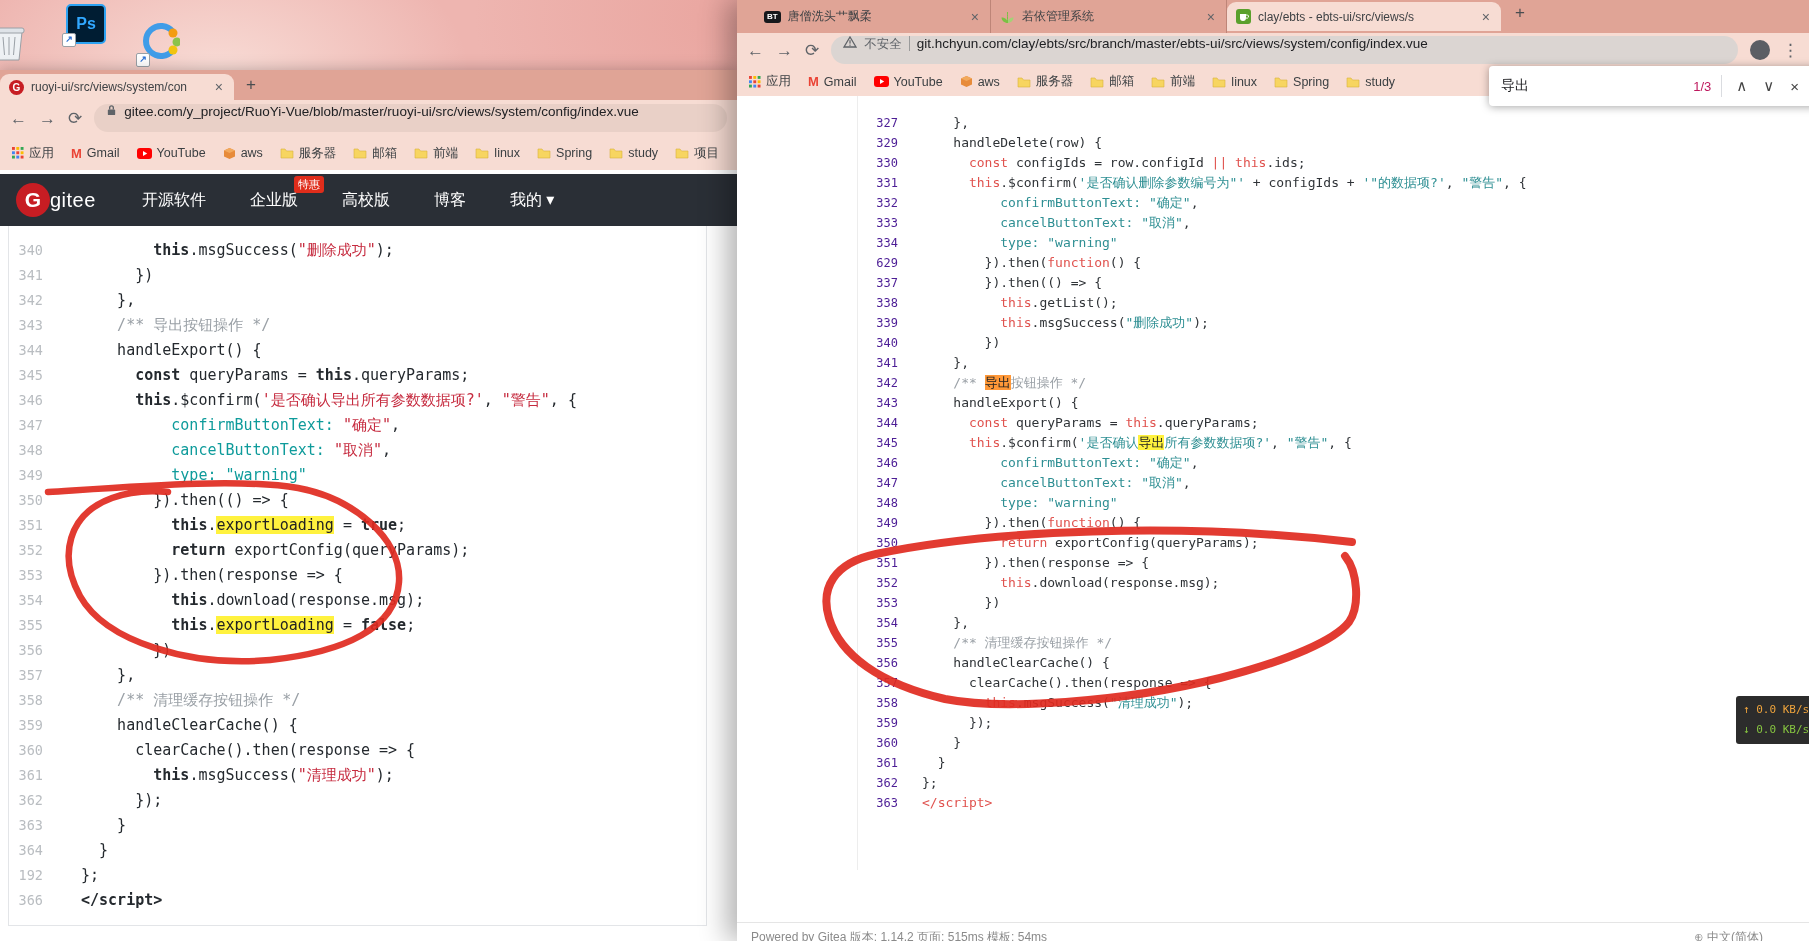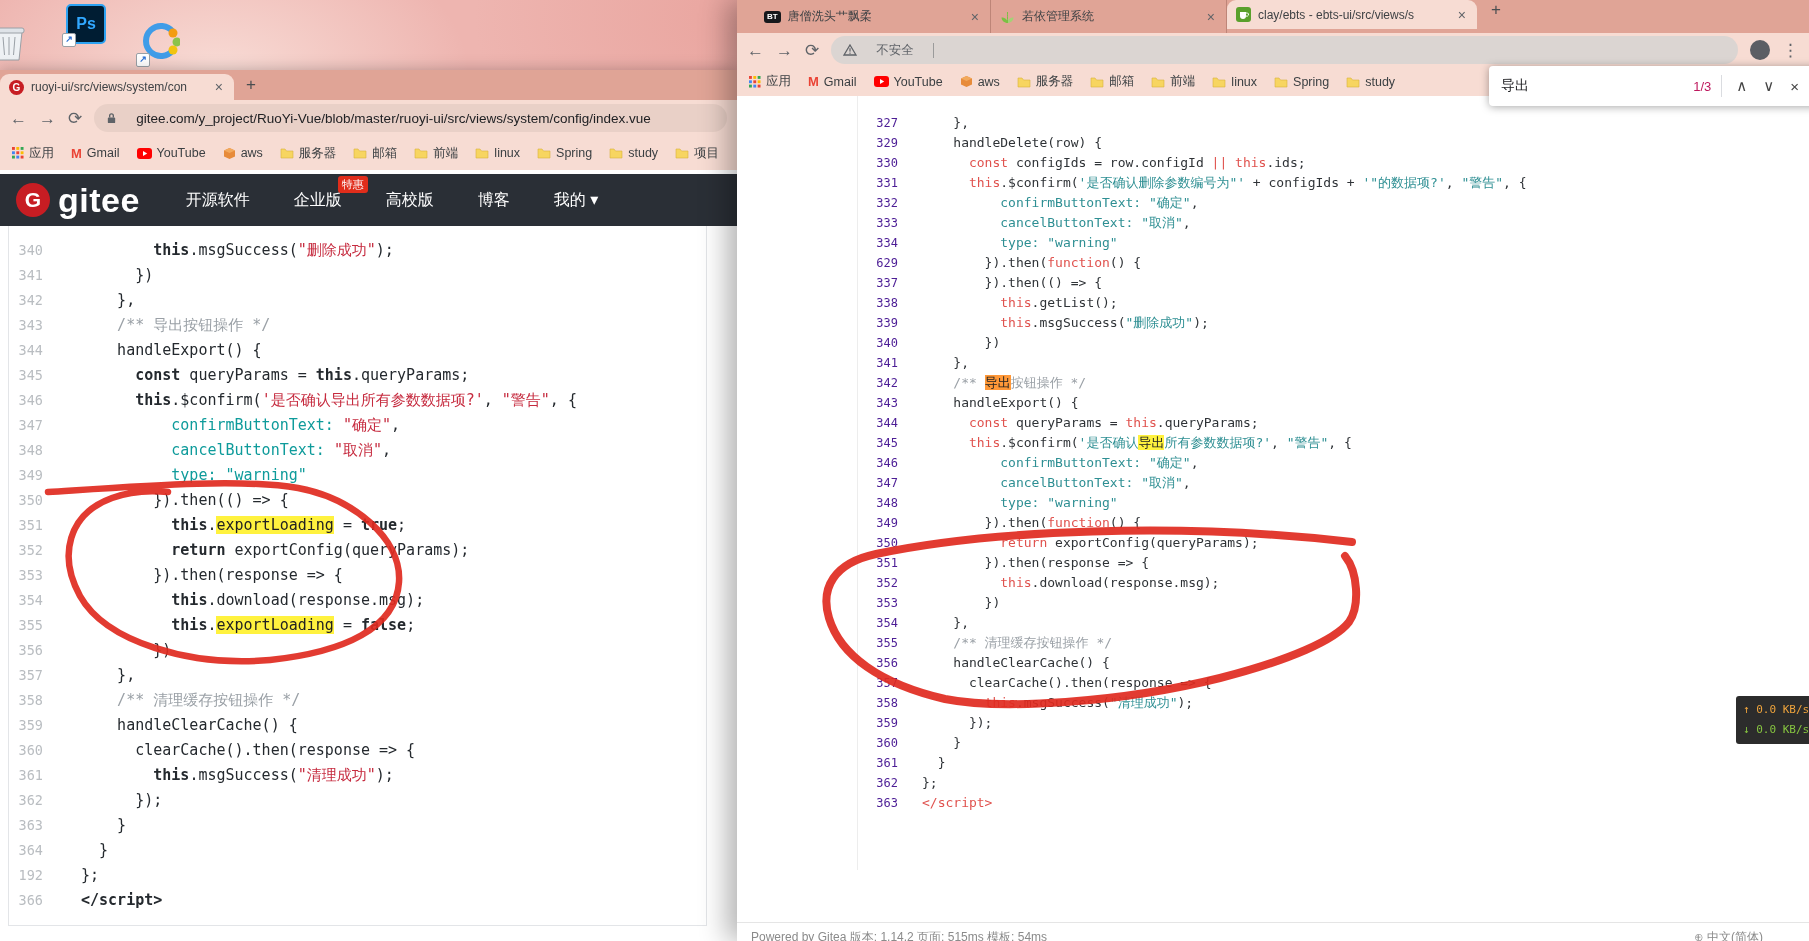--- a/index.html
+++ b/index.html
@@ -16,21 +16,21 @@
   .desk-ic{position:absolute}
   .shortcut-arrow{position:absolute;left:-4px;bottom:-3px;width:12px;height:12px;background:#fff;
       border:1px solid #9aa0a6;border-radius:2px;color:#2b6fd4;font-size:9px;line-height:11px;text-align:center;font-weight:bold}
   .ps-ic{width:36px;height:36px;background:#001d33;border:2px solid #2ea3f2;border-radius:5px;
       color:#31a8ff;font-weight:bold;font-size:16px;display:flex;align-items:center;justify-content:center}
   
   .window{position:absolute;background:#fff}
   .tabbar{position:absolute;left:0;right:0;top:0;background:#e0a496}
   .toolbar{position:absolute;left:0;right:0;background:#f7dcd3;display:flex;align-items:center;gap:12px;padding:0 10px;box-sizing:border-box}
   .navic{color:#5f6368;font-size:17px;line-height:1;user-select:none}
-  .urlpill{flex:1;height:28px;border-radius:14px;display:flex;align-items:center;gap:19px;padding:0 12px;overflow:hidden;white-space:nowrap}
+  .urlpill{flex:1;height:28px;border-radius:14px;display:flex;gap:7px;padding:0 12px;overflow:hidden;white-space:nowrap}
   .urltext{font-size:13.5px;color:#202124;white-space:nowrap;overflow:hidden}
   .bookmarks{position:absolute;left:0;right:0;background:#f7dcd3;display:flex;align-items:center;gap:17px;padding:0 12px;box-sizing:border-box;overflow:hidden}
   .bm{display:inline-flex;align-items:center;gap:5px;font-size:12.5px;color:#3c4043;white-space:nowrap}
   .tab{display:flex;align-items:center;gap:7px;box-sizing:border-box;padding:0 9px;font-size:12px;color:#3f4245}
   .tab .ttl{flex:1;overflow:hidden;white-space:nowrap}
   .tclose{color:#5f6368;font-size:14px;padding:0 2px}
   .fav-bt{display:inline-block;background:#16181c;color:#fff;font-size:8px;font-weight:bold;
       padding:2px 3px;border-radius:3px;line-height:1}
   .fav-gitee{display:inline-flex;width:15px;height:15px;border-radius:50%;background:#c71d23;color:#fff;
       font-size:10px;font-weight:bold;align-items:center;justify-content:center}
@@ -39,30 +39,30 @@
   .lw .tabbar{height:30px}
   .lw .tab.active{position:absolute;left:0;top:4px;width:234px;height:26px;background:#f7dcd3;border-radius:9px 9px 0 0}
   .lw .newtab{position:absolute;left:246px;top:5px;font-size:17px;color:#4a4d50}
   .lw .toolbar{top:30px;height:36px}
   .lw .urlpill{background:#e9d0c7}
   .lw .bookmarks{top:66px;height:34px}
   .lw .page{position:absolute;left:0;right:0;top:100px;bottom:0;background:#fff;overflow:hidden}
   .gitee-header{position:absolute;left:0;right:0;top:4px;height:52px;background:#2a2f36;display:flex;align-items:center;padding-left:16px;box-sizing:border-box}
   .glogo{width:34px;height:34px;border-radius:50%;background:#c71d23;color:#fff;font-weight:bold;font-size:21px;
       display:inline-flex;align-items:center;justify-content:center}
-  .gword{color:#fff;font-size:34px;font-weight:bold;margin-left:8px;letter-spacing:.5px}
+  .gword{color:#fff;font-size:20px;font-weight:normal;letter-spacing:.5px}
   .gnav{display:flex;gap:44px;margin-left:46px}
   .gnav .itm{position:relative;color:#fff;font-size:16px;white-space:nowrap}
   .gbadge{position:absolute;top:-14px;right:-26px;background:#e02d1b;color:#fff;font-size:11px;padding:1px 4px;border-radius:3px}
   
   .rw{left:737px;top:0;width:1072px;height:941px;box-shadow:-10px 0 26px rgba(0,0,0,.30)}
-  .rw .tabbar{height:33px;display:flex;align-items:flex-start;padding-left:18px;box-sizing:border-box}
+  .rw .tabbar{height:33px;display:flex;align-items:center;padding-left:18px;box-sizing:border-box}
   .rw .tab{width:236px;height:33px}
   .rw .tab.sep{border-right:1px solid rgba(125,76,66,.35)}
-  .rw .tab.active{width:250px;height:29px;background:#f7dcd3;border-radius:9px 9px 0 0}
+  .rw .tab.active{width:274px;height:29px;background:#f7dcd3;border-radius:9px 9px 0 0}
   .rw .newtab{font-size:17px;color:#4a4d50;margin:0 0 7px 14px}
   .rw .toolbar{top:33px;height:34px}
   .rw .urlpill{background:#dbd5d2}
   .seclabel{font-size:12.5px;color:#5f6368}
   .vsep{width:1px;height:15px;background:#9b9b9b}
   .avatar{width:20px;height:20px;border-radius:50%;background:#5b5e64;flex:0 0 auto}
   .rw .bookmarks{top:67px;height:29px}
   .rw .page{position:absolute;left:0;right:0;top:96px;bottom:0;background:#fff;overflow:hidden}
   
   .codebox{font-family:"DejaVu Sans Mono","Liberation Mono",monospace}
@@ -416,20 +416,21 @@
     <span class="navic">→</span>
     <span class="navic">⟳</span>
     <div class="urlpill">
       <svg width="14" height="12" viewBox="0 0 14 12">
         <path d="M7 1 L13 11 H1 Z" fill="none" stroke="#5f6368" stroke-width="1.3"></path>
         <rect x="6.4" y="4.2" width="1.2" height="3.4" fill="#5f6368"></rect>
         <rect x="6.4" y="8.6" width="1.2" height="1.2" fill="#5f6368"></rect>
       </svg>
       <span class="seclabel">不安全</span>
       <span class="vsep"></span>
+      <span class="urltext">git.hchyun.com/clay/ebts/src/branch/master/ebts-ui/src/views/system/config/index.vue</span>
     </div>
     <span class="avatar"></span>
     <span class="navic">⋮</span>
   </div>
   <div class="bookmarks" id="rw-bookmarks">
       <span class="bm">
         <span style="display: inline-flex;">
           <svg width="12" height="12" viewBox="0 0 12.5 12.5">
             <rect x="0" y="0" width="3" height="3" fill="#ea4335"></rect>
             <rect x="4.5" y="0" width="3" height="3" fill="#fbbc04"></rect>

